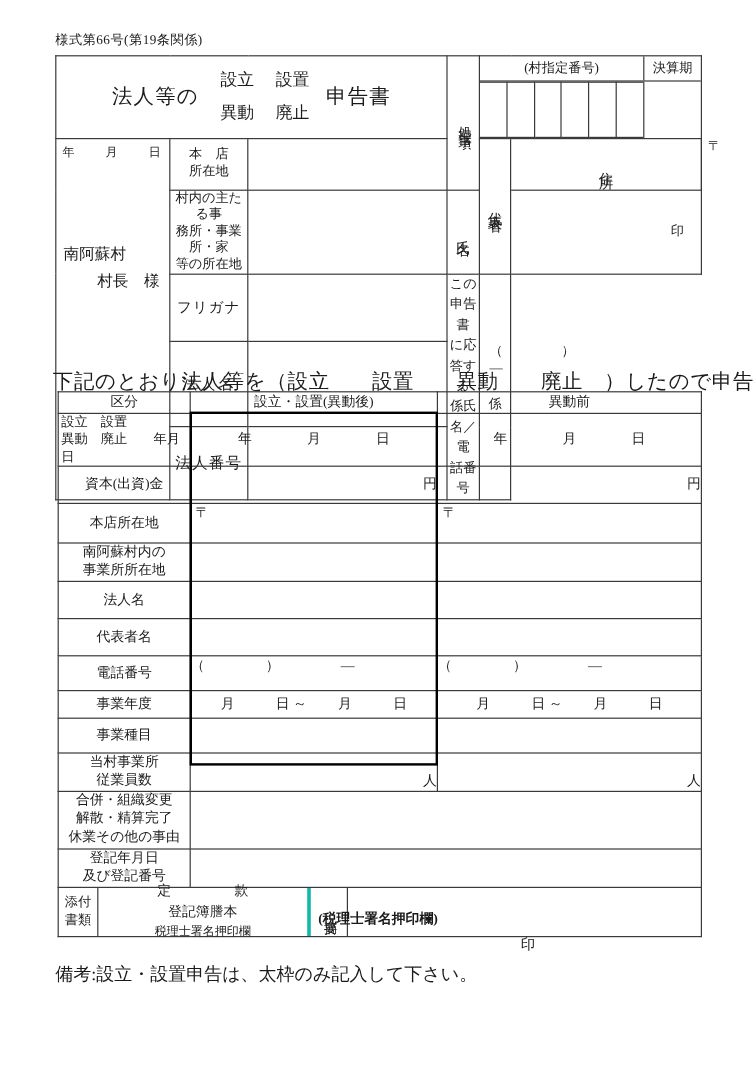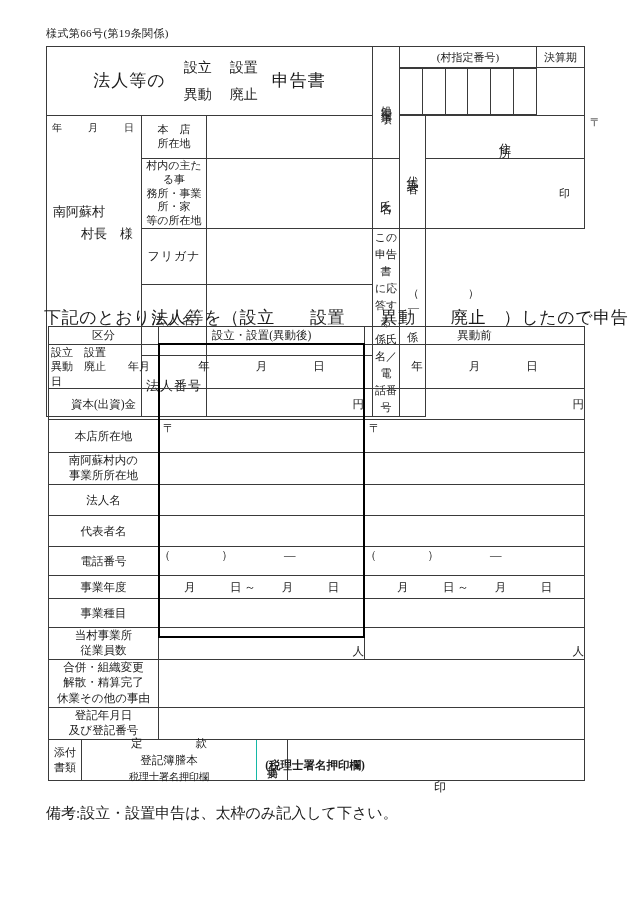--- a/index.html
+++ b/index.html
@@ -477,21 +477,21 @@
       <td colspan="2"></td>
     </tr>
 
     <tr>
       <td style="padding:0;height:40px" colspan="3">
         <div style="display:flex;height:40px">
           <div style="width:32px;border-right:1px solid #3a3a3a;display:flex;align-items:center;justify-content:center">
             <span class="attach-vert c" style="white-space:pre-line">添付
 書類</span>
           </div>
-          <div style="width:174px;border-right:1px solid #14b8a6;display:flex;align-items:center;justify-content:center">
+          <div style="width:174px;border-right:3px solid #14b8a6;display:flex;align-items:center;justify-content:center">
             <div class="attach-list">
               <div class="l1">定　　款</div>
               <div>登記簿謄本</div>
               <div class="l3">税理士署名押印欄</div>
             </div>
           </div>
           <div style="width:30px;border-right:1px solid #3a3a3a;display:flex;align-items:center;justify-content:center">
             <span class="vert" style="font-size:11px;letter-spacing:2px">摘要</span>
           </div>
           <div style="flex:1"></div>

